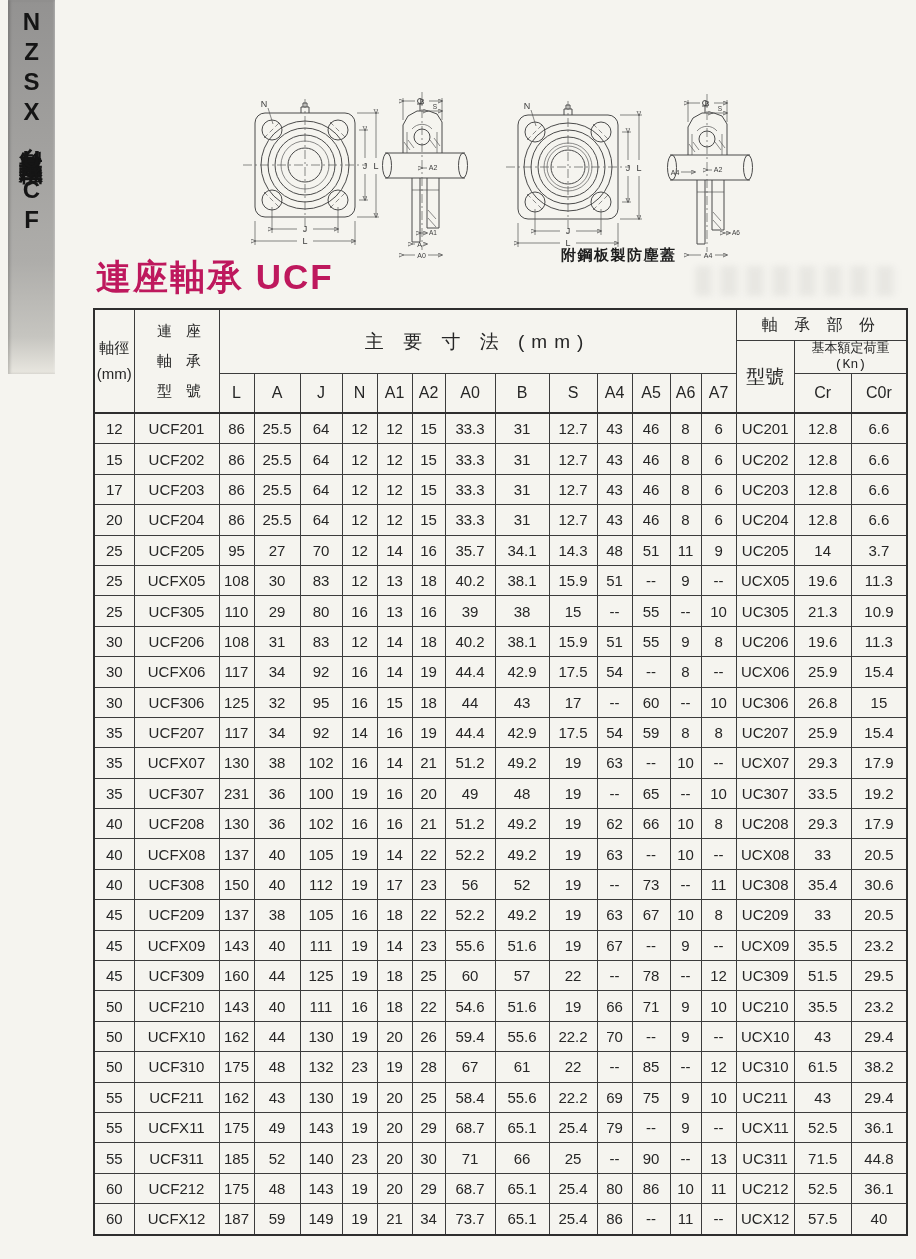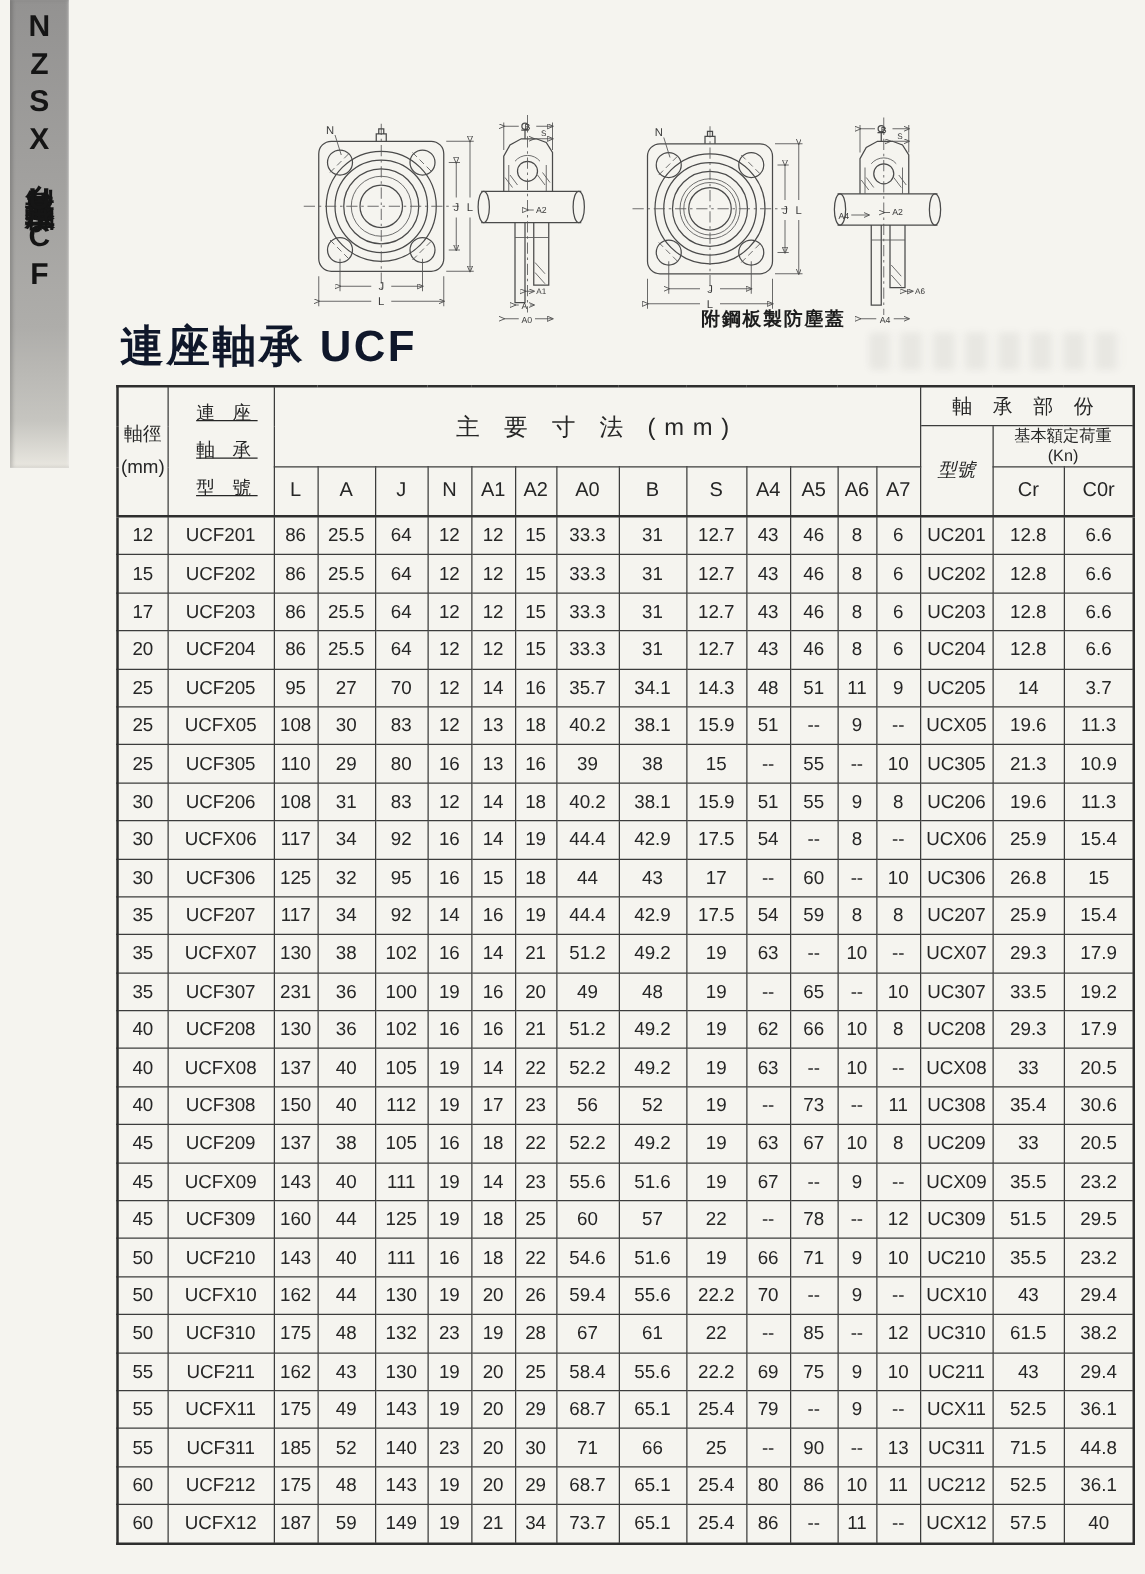--- a/index.html
+++ b/index.html
@@ -35,44 +35,44 @@
   }
   
   .ghost{
     position:absolute;left:695px;top:266px;width:205px;height:30px;
     background:repeating-linear-gradient(90deg,rgba(110,110,105,.16) 0 16px,rgba(110,110,105,.02) 16px 26px);
     filter:blur(3px);border-radius:4px;opacity:.6;
   }
   
   .page-title{
     position:absolute;left:96px;top:254px;margin:0;
-    font-size:35px;font-weight:800;letter-spacing:2px;color:#0f172a;
+    font-size:35px;font-weight:800;letter-spacing:2px;color:#be185d;
   }
   
   table.spec{
     position:absolute;left:93px;top:308px;width:815px;
     border-collapse:collapse;table-layout:fixed;
     font-size:15px;color:#262626;
   }
   table.spec th,table.spec td{
     border:1px solid #3c3c3c;text-align:center;vertical-align:middle;
     padding:0;font-weight:400;overflow:hidden;white-space:nowrap;
   }
   table.spec{border:2px solid #2e2e2e;}
   table.spec thead{border-bottom:2px solid #2e2e2e;}
   table.spec td{height:29.4px;}
   .h-shaft div{line-height:1.1;}
   .h-shaft{font-size:15px;}
   .h-shaft .gap{height:10px;}
   .h-model{font-size:15px;}
-  .h-model div{letter-spacing:5px;padding-left:10px;line-height:30px;text-decoration:underline;}
+  .h-model div{letter-spacing:5px;padding-left:10px;line-height:30px;}
   .h-dims{font-size:19px;letter-spacing:7px;}
   .h-bearing{font-size:16px;letter-spacing:6px;height:30px;margin-top:13px;}
-  .h-ucmodel{font-size:15px;font-style:italic;}
-  .h-load{font-size:13px;line-height:1.2;}
+  .h-ucmodel{font-size:19px;}
+  .h-load{font-size:13px;line-height:1.2;font-family:Liberation Mono, monospace;}
   tr.r1 th{height:30px;}
   tr.r2 th{height:32px;}
   tr.r3 th{height:38px;font-size:16px;}
   td.model{font-size:15px;}
 </style>
 </head>
 <body>
 
 <div class="side-strip">
   <div class="side-text">NZSX台製連座軸承UCF</div>

